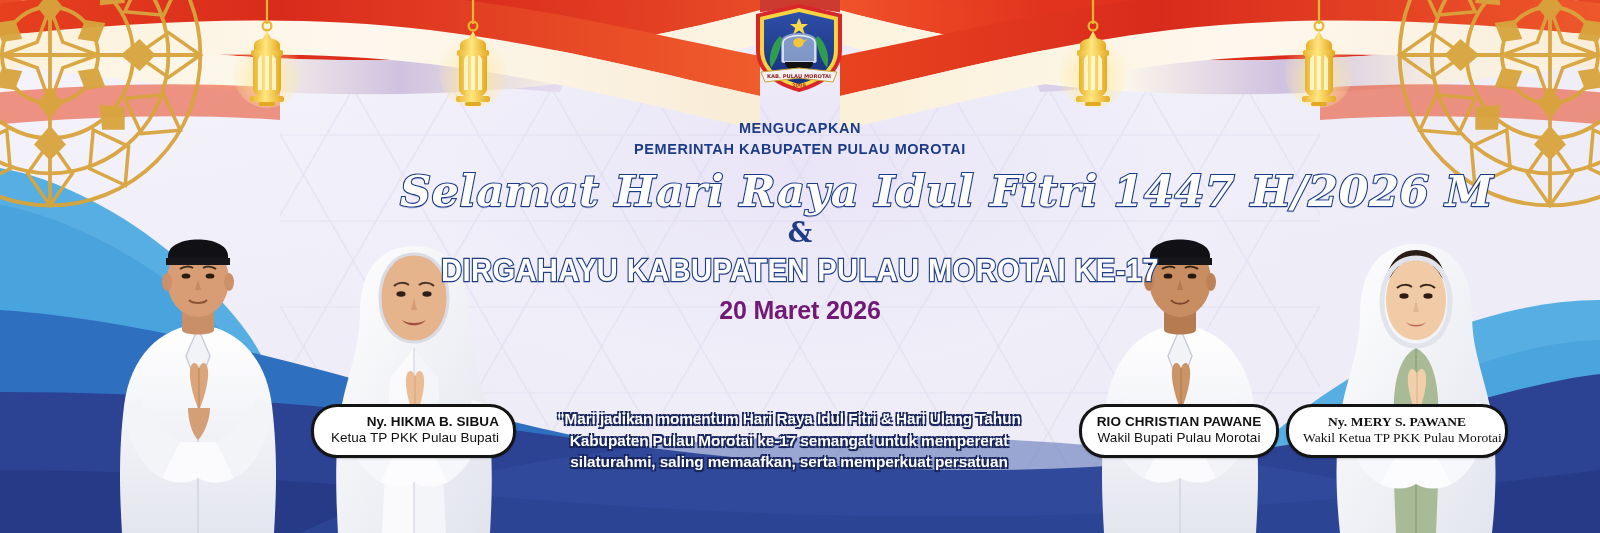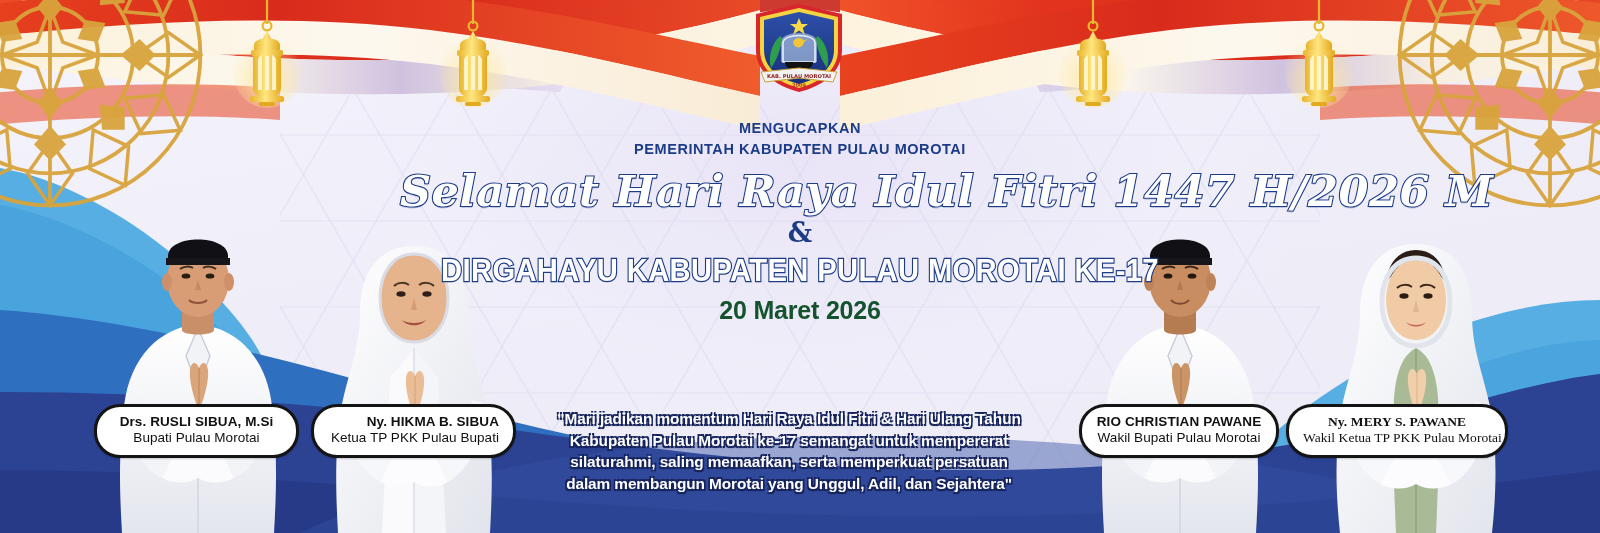--- a/index.html
+++ b/index.html
@@ -97,21 +97,21 @@
     color:#ffffff;
     letter-spacing:.4px;
     line-height:38px;
     transform:scaleX(.94);
     -webkit-text-stroke:2.4px #1d3c87;
     paint-order:stroke fill;
     white-space:nowrap;
   }
   .datetext{
     margin-top:6px;
-    font-size:25px; font-weight:bold; color:#14532d; letter-spacing:-.2px;
+    font-size:25px; font-weight:bold; color:#701a75; letter-spacing:-.2px;
   }
 
   
   .pill{
     position:absolute;
     background:#ffffff;
     border:3px solid #141414;
     border-radius:26px;
     text-align:center;
     padding:7px 14px 8px;
@@ -678,27 +678,22 @@
     <div class="script-title">Selamat Hari Raya Idul Fitri 1447 H/2026 M</div>
     <div class="amp">&amp;</div>
     <div class="dirga">DIRGAHAYU KABUPATEN PULAU MOROTAI KE-17</div>
     <div class="datetext">20 Maret 2026</div>
   </div>
 
   <div class="quote">
     <div>"Mari jadikan momentum Hari Raya Idul Fitri &amp; Hari Ulang Tahun</div>
     <div>Kabupaten Pulau Morotai ke-17 semangat untuk mempererat</div>
     <div>silaturahmi, saling memaafkan, serta memperkuat persatuan</div>
-    <div>dalam membangun Morotai yang Unggul, Adil, dan Sejahtera"</div>
-  </div>
-
-  <div class="pill" style="left:94px; top:404px; width:205px;">
-    <div class="nm">Drs. RUSLI SIBUA, M.Si</div>
-    <div class="ti">Bupati Pulau Morotai</div>
-  </div>
+  </div>
+
 
   <div class="pill" style="left:311px; top:404px; width:205px;text-align:right;">
     <div class="nm">Ny. HIKMA B. SIBUA</div>
     <div class="ti">Ketua TP PKK Pulau Bupati</div>
   </div>
 
   <div class="pill" style="left:1079px; top:404px; width:200px;">
     <div class="nm">RIO CHRISTIAN PAWANE</div>
     <div class="ti">Wakil Bupati Pulau Morotai</div>
   </div>

